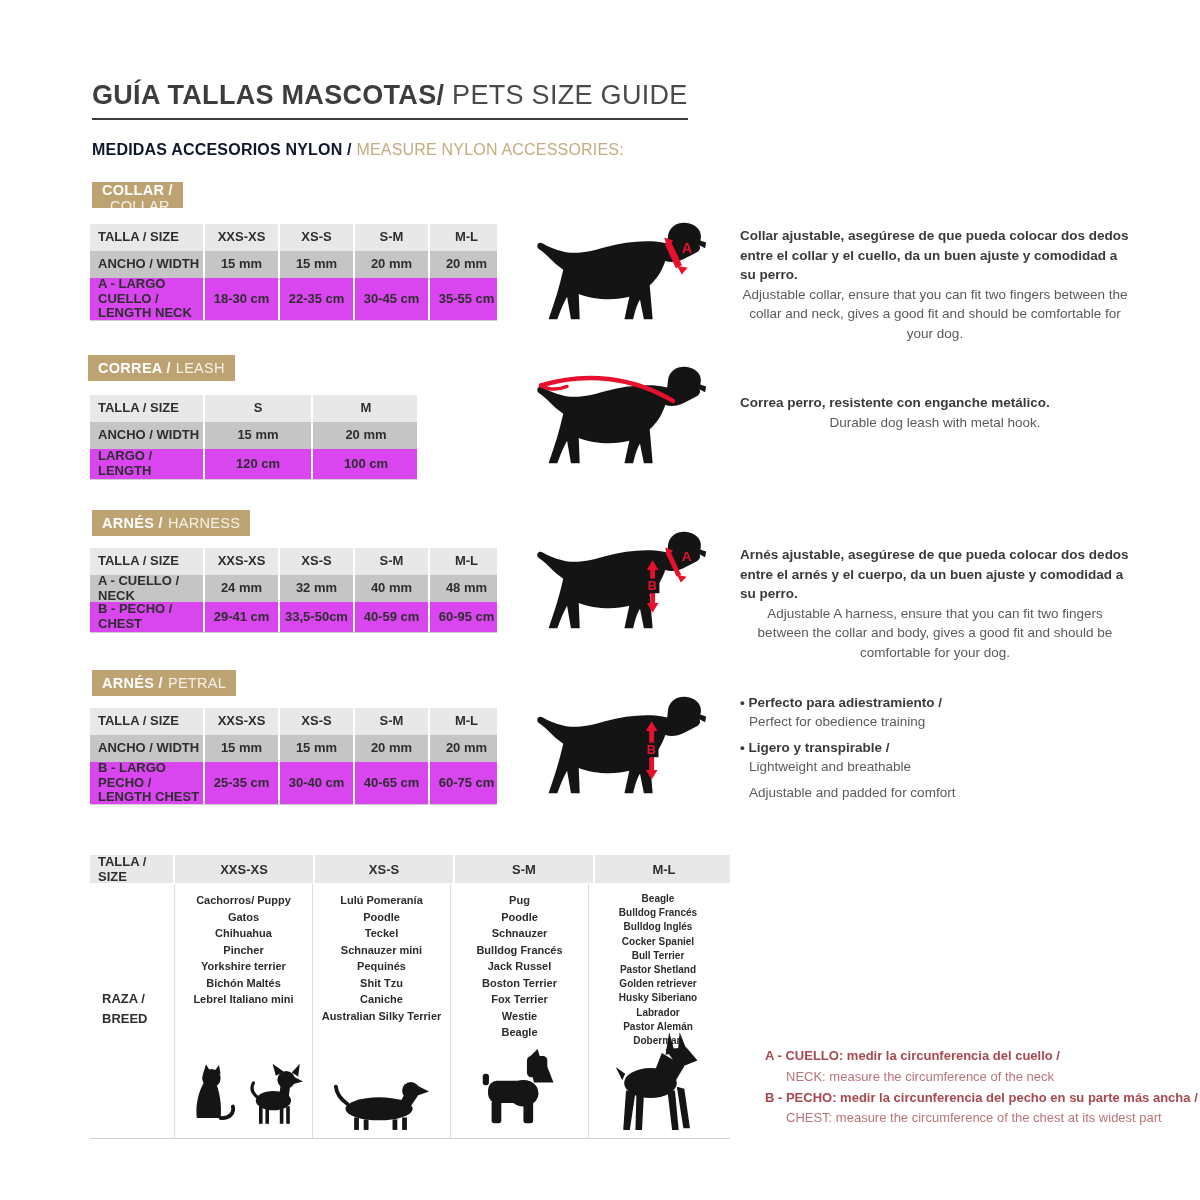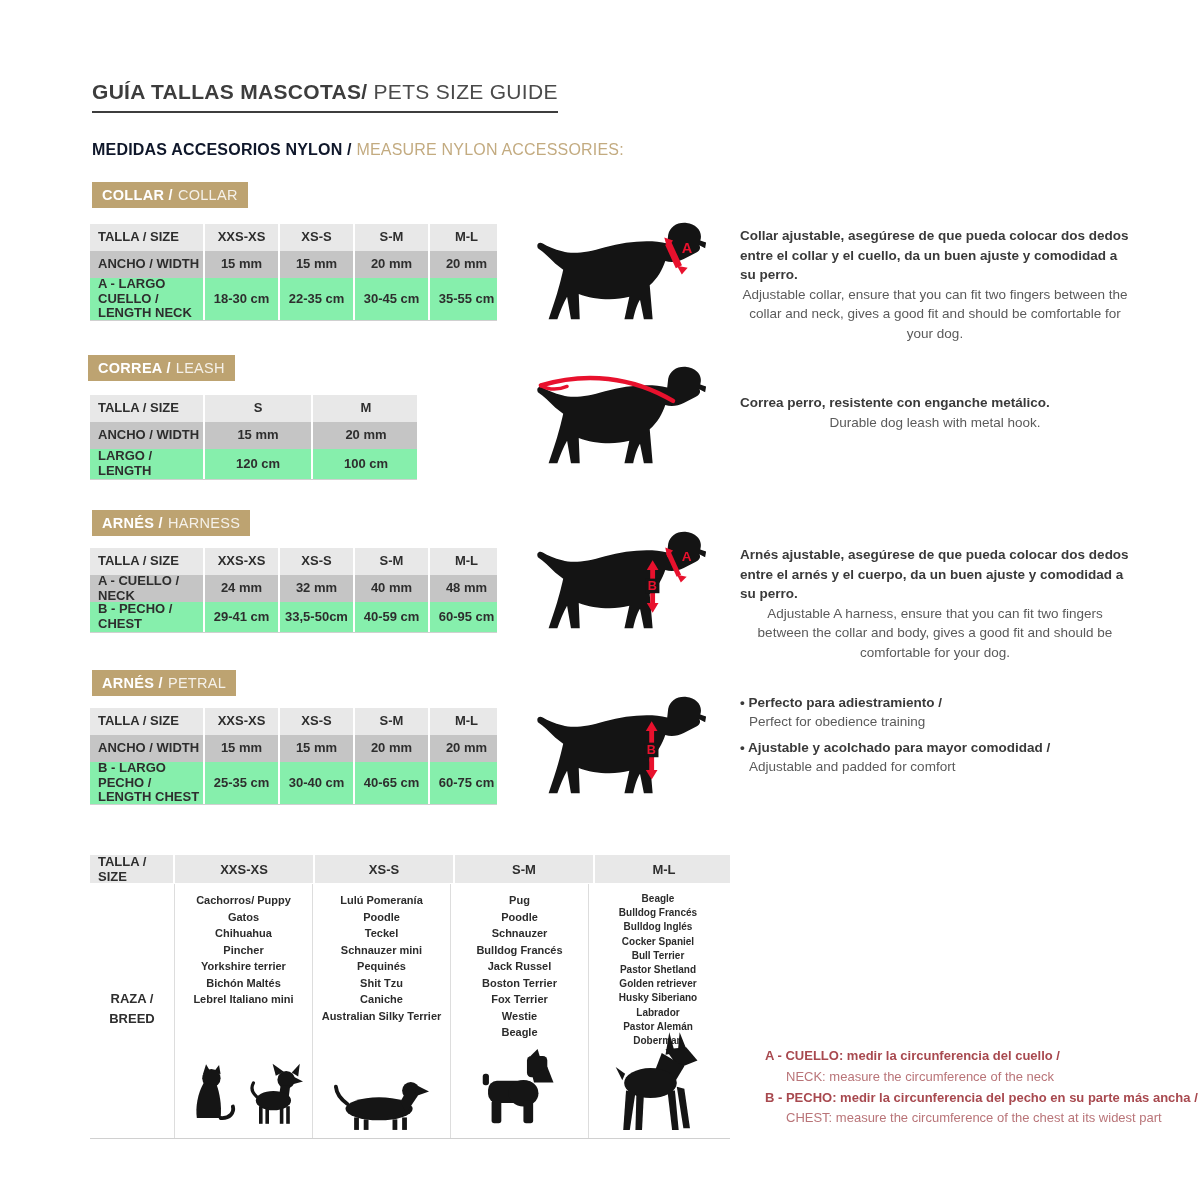--- a/index.html
+++ b/index.html
@@ -1,39 +1,39 @@
 <!DOCTYPE html>
 <html><head>
 <meta charset="utf-8">
 <style>
   html,body{margin:0;padding:0;background:#fff;}
   .page{position:relative;width:1200px;height:1200px;background:#fff;overflow:hidden;
         font-family:"Liberation Sans",sans-serif;color:#2e2e2e;}
 
   
-  .title{position:absolute;left:92px;top:80px;font-size:21px;letter-spacing:.3px;
+  .title{position:absolute;left:92px;top:80px;font-size:27px;letter-spacing:.3px;
          color:#3d3d3d;display:inline-block;border-bottom:2px solid #3d3d3d;padding-bottom:7px;}
   .title .es{font-weight:700;}
   .title .en{font-weight:400;color:#4a4a4a;}
   .subtitle{position:absolute;left:92px;top:141px;font-size:16px;letter-spacing:.2px;}
   .subtitle .es{font-weight:700;color:#0f172a;}
   .subtitle .en{font-weight:400;color:#c3ab80;}
 
   
   .badge{position:absolute;height:26px;background:#bda371;color:#fff;font-size:14.5px;
          display:inline-flex;align-items:center;padding:0 10px;letter-spacing:.3px;}
   .badge .es{font-weight:700;}
   .badge .en{font-weight:400;opacity:.85;margin-left:5px;}
 
   
   .size-table{position:absolute;font-size:13px;border-bottom:1px solid #d0d0d0;}
   .t-row{display:flex;}
   .t-row.hrow{background:#e8e8e8;}
   .t-row.mrow{background:#c5c5c5;}
-  .t-row.wrow{background:#86efac;}
+  .t-row.wrow{background:#d946ef;}
   .h27{height:27px;} .h30{height:30px;} .h42{height:42px;}
   .t-cell{display:flex;align-items:center;justify-content:center;text-align:center;
           font-weight:700;border-right:2px solid #fff;line-height:1.15;}
   .t-cell:last-child{border-right:none;}
   .t-cell.lbl{justify-content:flex-start;text-align:left;padding-left:8px;}
   .c-lbl{width:115px;flex:none;box-sizing:border-box;}
   .c-v4{width:73px;flex:none;}
   .c-v2{width:106px;flex:none;}
 
   
@@ -54,21 +54,21 @@
   .bt-header{display:flex;height:28px;background:#e8e8e8;font-weight:700;font-size:13px;}
   .bt-hcell{display:flex;align-items:center;justify-content:center;border-right:2px solid #fff;}
   .bt-hcell:last-child{border-right:none;}
   .bt-hcell.first{justify-content:flex-start;padding-left:8px;box-sizing:border-box;}
   .bw-lbl{width:85px;flex:none;} .bw-col{width:138px;flex:none;}
   .bt-body{display:flex;height:254px;border-bottom:1px solid #d0d0d0;margin-top:1px;}
   .bt-col{position:relative;border-right:1px solid #ddd;box-sizing:border-box;padding-top:8px;}
   .bt-col:last-child{border-right:none;}
   .breed-list{font-size:11px;font-weight:700;text-align:center;line-height:1.5;color:#2c2c2c;}
   .breed-list.small{font-size:10px;line-height:1.42;}
-  .raza-label{position:absolute;top:105px;left:0;width:100%;text-align:center;
+  .raza-label{position:absolute;top:105px;left:12px;width:100%;
               font-weight:700;font-size:13px;line-height:1.5;}
   .sil{position:absolute;bottom:5px;}
 
   
   .notes{position:absolute;left:765px;top:1046px;font-size:13px;line-height:1.6;}
   .note-bold{font-weight:700;color:#a8494f;}
   .note-reg{font-weight:400;color:#b97478;padding-left:21px;}
 
   svg text{font-family:"Liberation Sans",sans-serif;}
 </style>
@@ -83,21 +83,21 @@
     </defs>
   </svg>
 
   <div class="title">
     <span class="es">GUÍA TALLAS MASCOTAS/</span><span class="en"> PETS SIZE GUIDE</span>
   </div>
   <div class="subtitle">
     <span class="es">MEDIDAS ACCESORIOS NYLON /</span><span class="en"> MEASURE NYLON ACCESSORIES:</span>
   </div>
 
-  <div class="badge" style="left:92px;top:182px;">
+  <div class="badge" style="left:92px;top:182px;flex-direction:column;">
     <span class="es">COLLAR /</span>
     <span class="en">COLLAR</span>
   </div>
 
   <div class="size-table" style="left:90px;top:224px;width:407px;">
     <div class="t-row hrow h27">
       <div class="t-cell lbl c-lbl">TALLA / SIZE</div>
       <div class="t-cell c-v4">XXS-XS</div>
       <div class="t-cell c-v4">XS-S</div>
       <div class="t-cell c-v4">S-M</div>
@@ -266,21 +266,24 @@
       </g>
     </svg>
   </div>
 
   <div class="bullets" style="left:740px;top:694px;">
     <div class="bullet">
       <span class="es">Perfecto para adiestramiento /</span>
       <span class="en">Perfect for obedience training</span>
     </div>
     <div class="bullet">
-      <span class="es">Ajustable y acolchado para mayor comodidad /</span>
+      <span class="es">Ligero y transpirable /</span>
+      <span class="en">Lightweight and breathable</span>
+    </div>
+    <div class="bullet">
       <span class="en">Adjustable and padded for comfort</span>
     </div>
   </div>
 
   <div class="breed-table">
     <div class="bt-header">
       <div class="bt-hcell first bw-lbl">TALLA /  SIZE</div>
       <div class="bt-hcell bw-col">XXS-XS</div>
       <div class="bt-hcell bw-col">XS-S</div>
       <div class="bt-hcell bw-col">S-M</div>

